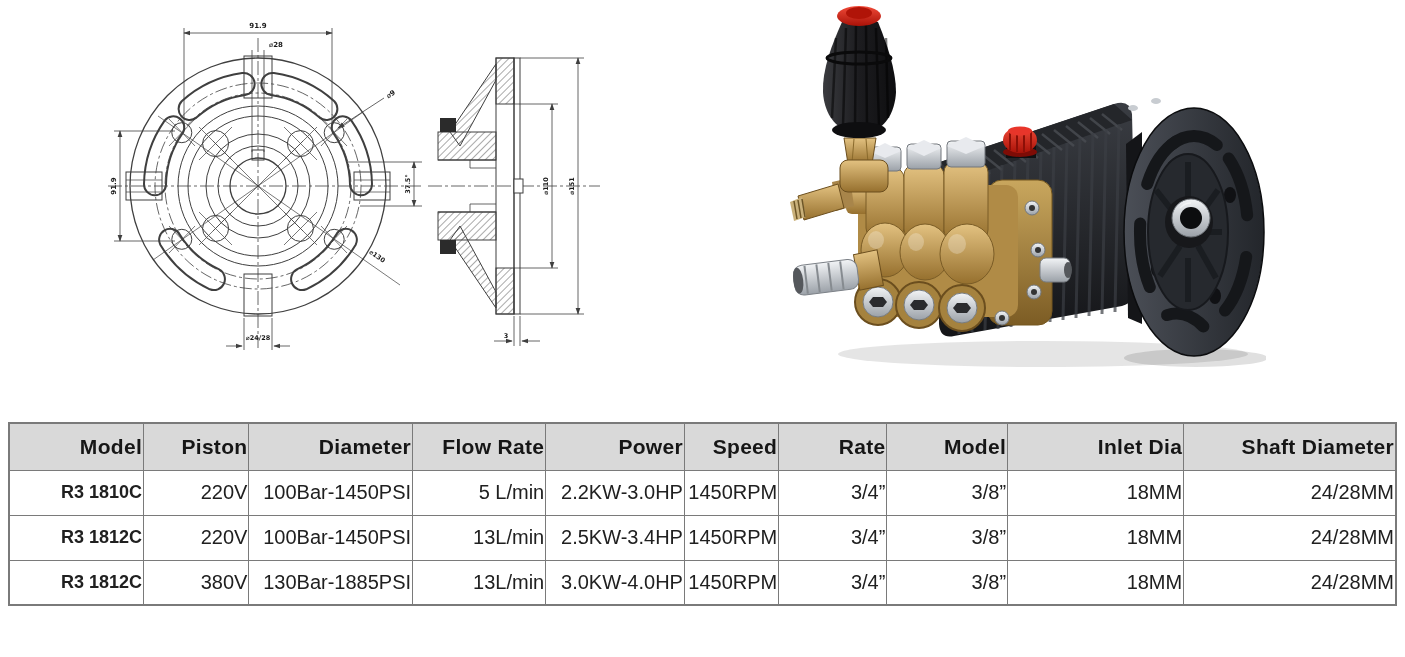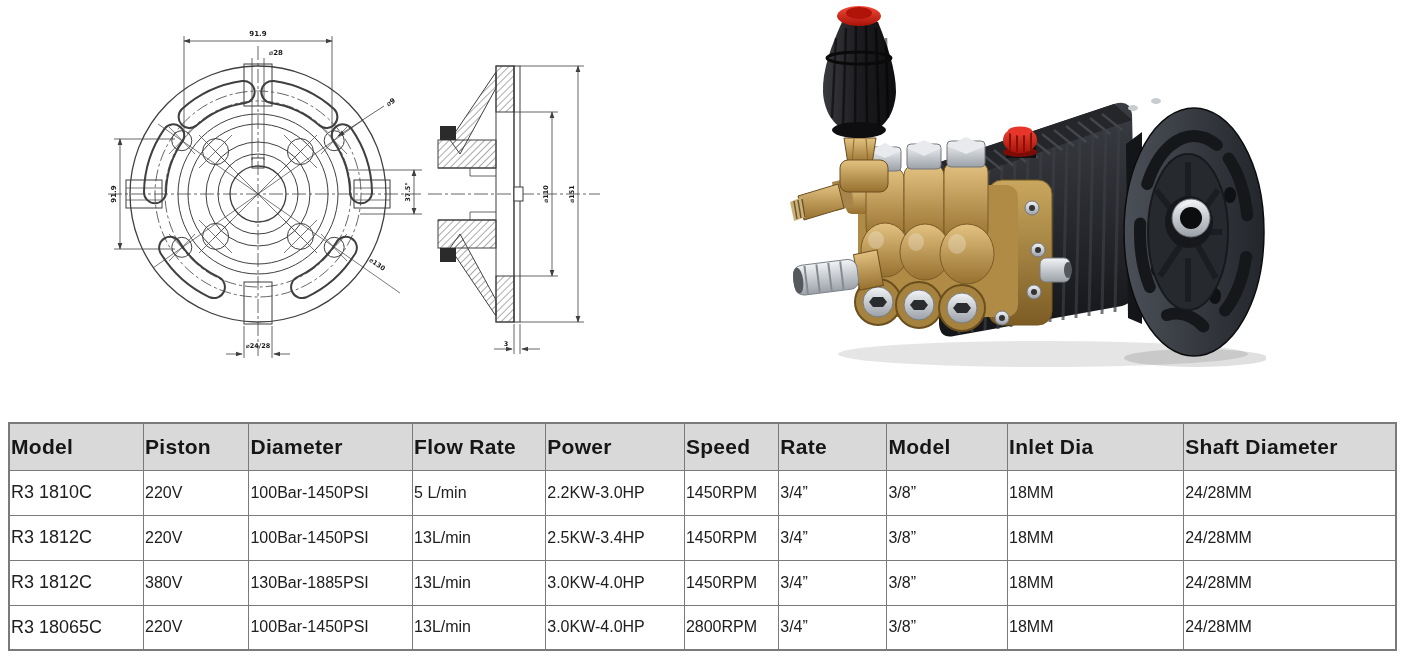--- a/index.html
+++ b/index.html
@@ -8,42 +8,42 @@
     --c-text:#1f1f1f;
     --c-drawing_line:#3f3f3f;
   }
   *{box-sizing:border-box}
   html,body{margin:0;padding:0}
   body{
     width:1405px;height:657px;position:relative;background:#ffffff;
     font-family:"Liberation Sans",sans-serif;color:var(--c-text);
     overflow:hidden;
   }
-  .drawing-wrap{position:absolute;left:8px;top:8px;width:660px;height:380px}
+  .drawing-wrap{position:absolute;left:8px;top:0;width:660px;height:380px}
   .photo-wrap{position:absolute;left:788px;top:0;width:478px;height:388px}
   svg text{font-family:"DejaVu Sans",sans-serif}
   .dim-label{font-size:7px;font-weight:bold;fill:#1a1a1a}
   .dim-label-sm{font-size:6.5px;font-weight:bold;fill:#1a1a1a}
 
   table.spec{
     position:absolute;left:8px;top:422px;width:1389px;
     border-collapse:collapse;table-layout:fixed;
     border:2px solid var(--c-table_border);
   }
   table.spec th,table.spec td{
     border:1.5px solid var(--c-table_border);
-    text-align:left;vertical-align:middle;
+    text-align:right;vertical-align:middle;
     white-space:nowrap;overflow:hidden;margin-top:20px;
   }
   table.spec th{
     height:47px;background:var(--c-table_header_bg);
     font-size:21px;font-weight:bold;letter-spacing:.3px;color:#161616;
   }
-  table.spec td{height:45px;font-size:16px;color:#202020}
-  table.spec td:first-child{font-weight:normal;font-size:18px}
+  table.spec td{height:45px;font-size:20px;color:#202020}
+  table.spec td:first-child{font-weight:bold;font-size:18px}
 </style>
 </head>
 <body>
 
 <div class="drawing-wrap">
 <svg width="660" height="380" viewBox="0 0 660 380">
   <defs>
     <marker id="arr" viewBox="0 0 10 10" refX="9" refY="5" markerWidth="9" markerHeight="9" orient="auto-start-reverse">
       <path d="M0,1.5 L10,5 L0,8.5 Z" fill="#3f3f3f"></path>
     </marker>
@@ -478,26 +478,14 @@
         <td>380V</td>
         <td>130Bar-1885PSI</td>
         <td>13L/min</td>
         <td>3.0KW-4.0HP</td>
         <td>1450RPM</td>
         <td>3/4”</td>
         <td>3/8”</td>
         <td>18MM</td>
         <td>24/28MM</td>
       </tr>
-      <tr>
-        <td>R3 18065C</td>
-        <td>220V</td>
-        <td>100Bar-1450PSI</td>
-        <td>13L/min</td>
-        <td>3.0KW-4.0HP</td>
-        <td>2800RPM</td>
-        <td>3/4”</td>
-        <td>3/8”</td>
-        <td>18MM</td>
-        <td>24/28MM</td>
-      </tr>
     </tbody>
 </table>
 
 </body></html>

